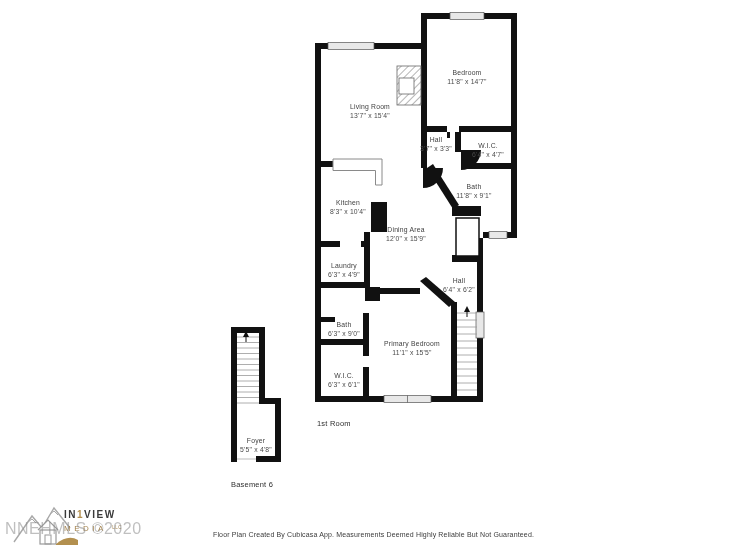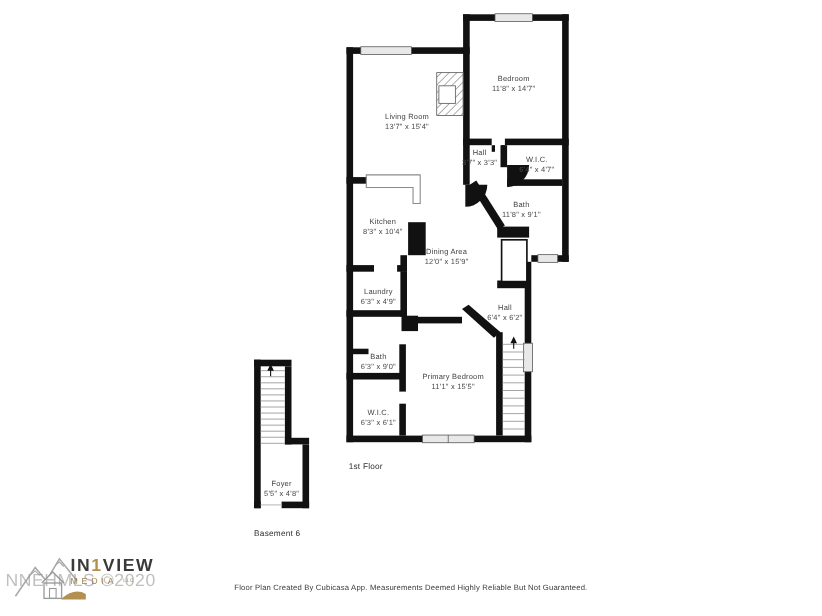--- a/index.html
+++ b/index.html
@@ -8,21 +8,21 @@
   .plan-svg{position:absolute;left:0;top:0;}
   .room-label{position:absolute;transform:translateX(-50%);text-align:center;
         font-size:6.8px;line-height:9px;color:#3f3f3f;white-space:nowrap;letter-spacing:.2px;}
   .room-label .dims{color:#4a4a4a;}
   .floor-label{position:absolute;font-size:7.5px;color:#2e2e2e;letter-spacing:.2px;}
   .footer{position:absolute;left:0;right:0;top:531px;text-align:center;
         font-size:7px;color:#3a3a3a;letter-spacing:.15px;}
   .logo{position:absolute;left:8px;top:498px;width:170px;height:56px;}
   .logo-mountains{position:absolute;left:4px;top:4px;}
   .logo-text{position:absolute;left:56px;top:10px;}
-  .logo-top{font-size:16px;font-weight:bold;letter-spacing:1.5px;color:#3a3a3a;line-height:14px;}
+  .logo-top{font-size:10px;font-weight:bold;letter-spacing:1.5px;color:#3a3a3a;line-height:14px;}
   .logo-top .one{color:#b3904f;}
   .logo-bottom{font-size:8px;letter-spacing:3.5px;color:#a3824c;line-height:10px;margin-top:1px;}
   .logo-suffix{font-size:4.5px;color:#a3824c;vertical-align:2px;letter-spacing:.5px;}
   .watermark{position:absolute;left:5px;top:520px;font-size:16px;color:#8c8c8c;opacity:.55;
         letter-spacing:.5px;z-index:5;white-space:nowrap;}
 </style>
 </head>
 <body>
 
 <div class="page">
@@ -201,21 +201,21 @@
   <div class="room-label" style="left:344px;top:371px">
     <div>W.I.C.</div>
       <div class="dims">6'3" x 6'1"</div>
   </div>
 
   <div class="room-label" style="left:256px;top:436px">
     <div>Foyer</div>
       <div class="dims">5'5" x 4'8"</div>
   </div>
 
-  <div class="floor-label" style="left:317px;top:419px">1st Floor</div>
+  <div class="floor-label" style="left:317px;top:419px">1st Room</div>
   <div class="floor-label" style="left:231px;top:480px">Basement 6</div>
 
   <div class="logo">
     <svg class="logo-mountains" width="84" height="46" viewBox="0 0 84 46">
       <path d="M2,40 L20,14 L30,26 L42,6 L58,26" fill="none" stroke="#a8a8a8" stroke-width="1.4"></path>
       <path d="M16,20 L20,17 L24,21" fill="none" stroke="#a8a8a8" stroke-width="1"></path>
       <path d="M38,12 L42,9 L46,13" fill="none" stroke="#a8a8a8" stroke-width="1"></path>
       <path d="M26,28 L36,18 L46,28" fill="#ffffff" stroke="#9a9a9a" stroke-width="1.2"></path>
       <rect x="28" y="28" width="16" height="14" fill="#ffffff" stroke="#9a9a9a" stroke-width="1.2"></rect>
       <rect x="33" y="33" width="6" height="9" fill="none" stroke="#9a9a9a" stroke-width="1"></rect>

